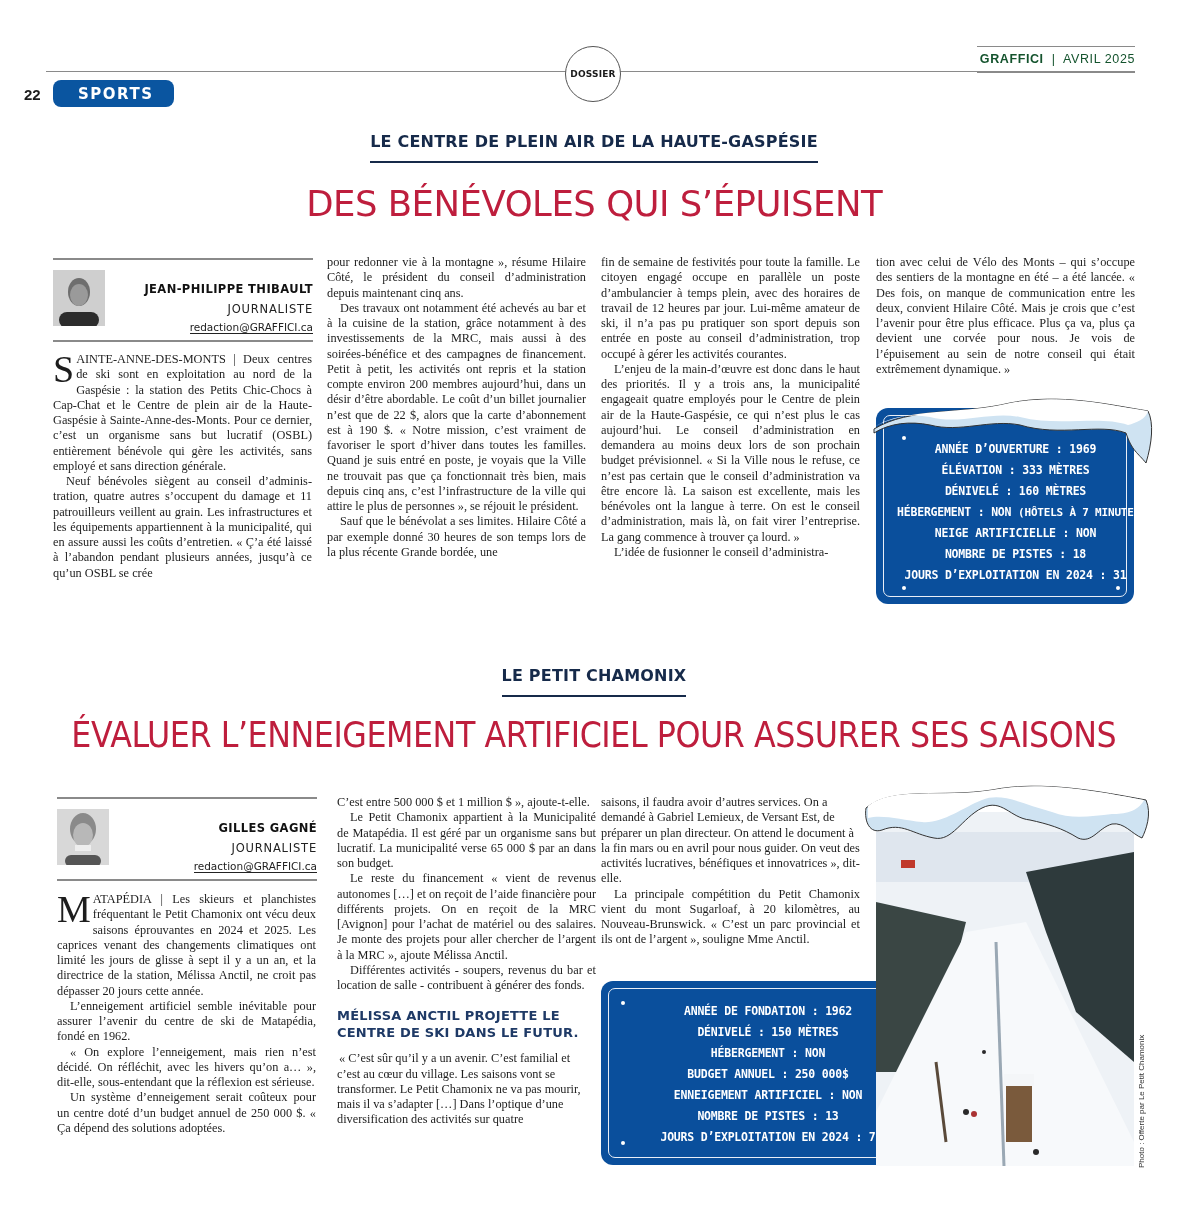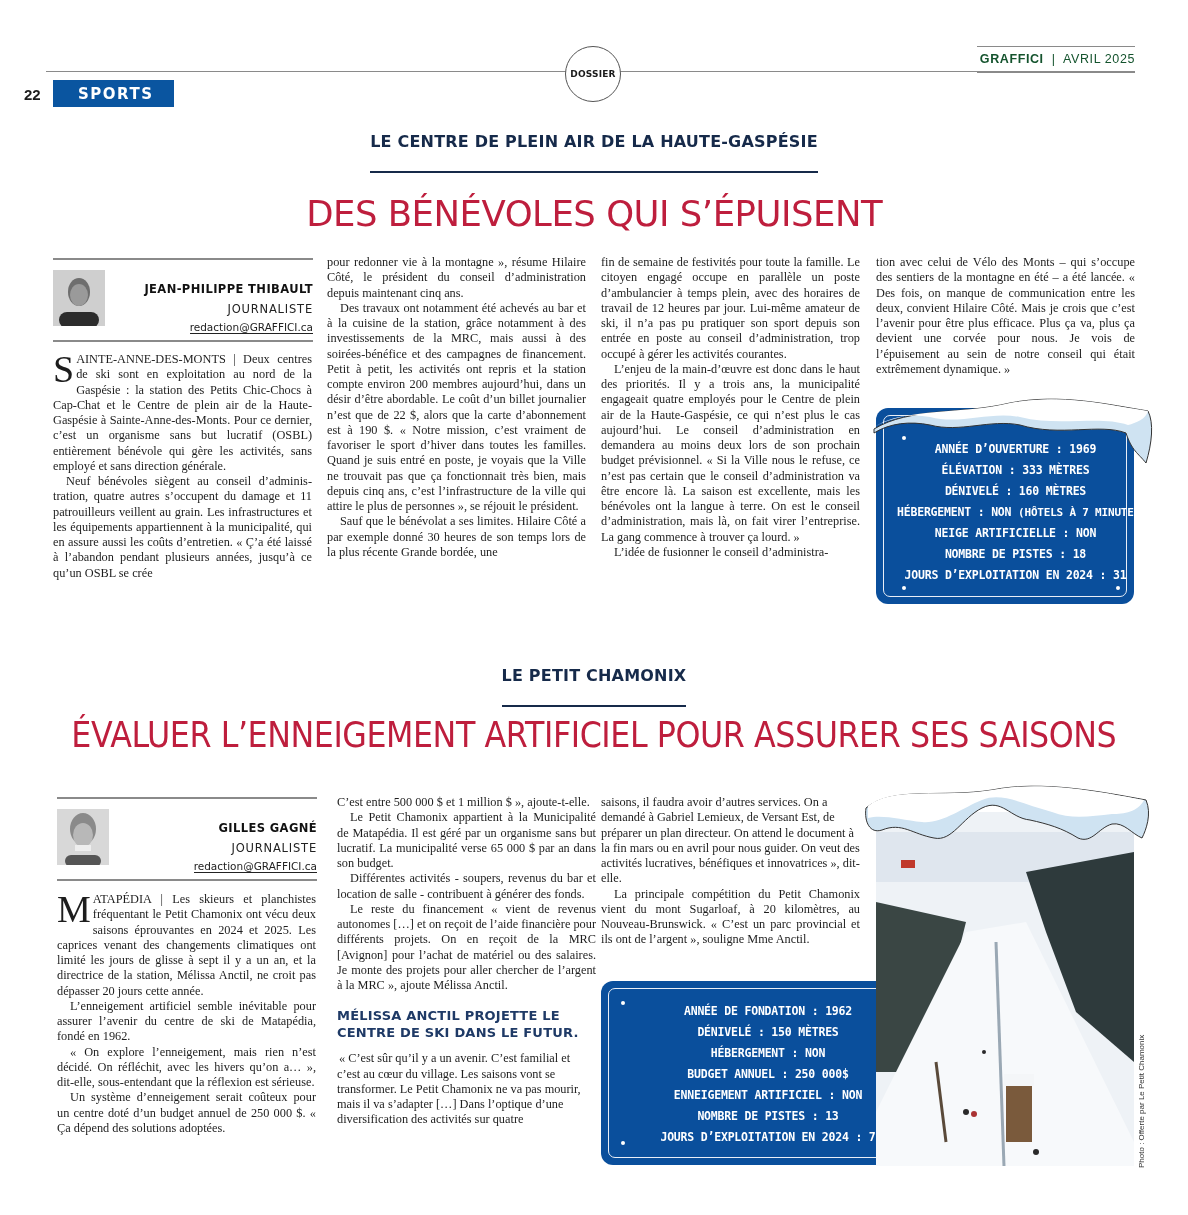--- a/index.html
+++ b/index.html
@@ -5,29 +5,29 @@
   * { box-sizing: border-box; margin: 0; padding: 0; }
   html, body { width: 1188px; height: 1215px; background: #ffffff; overflow: hidden; }
   body { position: relative; font-family: "Liberation Serif", "DejaVu Serif", serif; color: #1d1d1d; }
 
   
   .rule-top { position: absolute; left: 46px; right: 53px; top: 71px; height: 1px; background: #8a8a8a; }
   .rule-right-top { position: absolute; left: 977px; width: 158px; top: 46px; height: 1px; background: #8a8a8a; }
   .rule-right-bot { position: absolute; left: 977px; width: 158px; top: 71px; height: 2px; background: #8a8a8a; }
   .page-num { position: absolute; left: 24px; top: 86px; font: bold 15px "Liberation Sans", sans-serif; color: #1b1b1b; }
   .section-tab { position: absolute; left: 53px; top: 80px; width: 121px; height: 27px; background: #0a55a0; color: #fff;
-    font: bold 15px "DejaVu Sans", sans-serif; letter-spacing: 1.5px; padding: 5px 0 0 25px; }
+    font: bold 15px "DejaVu Sans", sans-serif; letter-spacing: 1.5px; padding: 5px 0 0 25px; border-radius: 8px; }
   .dossier { position: absolute; left: 565px; top: 46px; width: 56px; height: 56px; border: 1px solid #555; border-radius: 50%; background: #fff;
     display: flex; align-items: center; justify-content: center; font: bold 9px "DejaVu Sans", sans-serif; letter-spacing: 0.2px; color: #1a1a1a; }
   .masthead { position: absolute; right: 53px; top: 52px; font: 12.5px "Liberation Sans", sans-serif; color: #14532d; letter-spacing: 0.6px; }
   .masthead b { font-weight: bold; }
 
   
   .kicker { position: absolute; left: 0; right: 0; text-align: center; }
-  .kicker span { display: inline-block; font: bold 16px "DejaVu Sans", sans-serif; color: #162a4a; border-bottom: 2px solid #162a4a; padding-bottom: 20px; letter-spacing: 0.2px; }
+  .kicker span { display: inline-block; font: bold 16px "DejaVu Sans", sans-serif; color: #162a4a; border-bottom: 2px solid #162a4a; padding-bottom: 10px; letter-spacing: 0.2px; }
   .headline { position: absolute; left: 0; right: 0; text-align: center; font: 36px "DejaVu Sans", sans-serif; color: #be1e3d; letter-spacing: -0.5px; transform-origin: center; }
 
   
   .author-box { position: absolute; width: 260px; text-decoration: underline; }
   .author-box .rule { height: 2px; background: #8a8a8a; }
   .author-box .inner { position: relative; height: 80px; }
   .author-box .photo { position: absolute; left: 0; top: 10px; width: 52px; height: 56px; background: #bdbdbd; overflow: hidden; }
   .author-box .name { position: absolute; right: 0; top: 22px; font: bold 11.5px "DejaVu Sans", sans-serif; letter-spacing: 0.4px; color: #111; }
   .author-box .role { position: absolute; right: 0; top: 42px; font: 11.5px "DejaVu Sans", sans-serif; letter-spacing: 0.8px; color: #222; }
   .author-box .email { position: absolute; right: 0; top: 61px; font: 10.5px "DejaVu Sans", sans-serif; color: #222; border-bottom: 1px solid #222; line-height: 12px; }
@@ -65,21 +65,21 @@
 <div class="dossier">
     <span>DOSSIER</span>
   </div>
 <div class="masthead">
   <b>GRAFFICI</b>
   <span style="margin:0 4px;">|</span>
   <span>AVRIL 2025</span>
 </div>
 
 <div class="kicker" style="top:132px;"><span>LE CENTRE DE PLEIN AIR DE LA HAUTE-GASPÉSIE</span></div>
-<div class="headline" style="top: 193px; display: block;"><span style="display: inline-block; white-space: nowrap; transform: scaleX(0.9858);">DES BÉNÉVOLES QUI S’ÉPUISENT</span></div>
+<div class="headline" style="top: 183px; display: block;"><span style="display: inline-block; white-space: nowrap; transform: scaleX(0.9858);">DES BÉNÉVOLES QUI S’ÉPUISENT</span></div>
 
 <div class="author-box" style="left:53px; top:258px;">
   <div class="rule"></div>
   <div class="inner">
     <div class="photo">
       <svg width="52" height="56" viewBox="0 0 52 56">
         <rect width="52" height="56" fill="#cfcfcf"></rect>
         <ellipse cx="26" cy="22" rx="11" ry="14" fill="#6e6e6e"></ellipse>
         <ellipse cx="26" cy="25" rx="9" ry="11" fill="#9a9a9a"></ellipse>
         <rect x="6" y="42" width="40" height="16" rx="8" fill="#2c2c2c"></rect>
@@ -158,22 +158,22 @@
 <div class="col" style="left:57px; top:892px;">
   <p class="first"><span class="dropcap">M</span><span>ATAPÉDIA | Les skieurs et planchistes fréquentant le Petit Chamonix ont vécu deux saisons éprouvantes en 2024 et 2025. Les caprices venant des changements climatiques ont limité les jours de glisse à sept il y a un an, et la directrice de la station, Mélissa Anctil, ne croit pas dépasser 20 jours cette année.</span></p>
   <p>L’enneigement artificiel semble inévitable pour assurer l’avenir du centre de ski de Matapédia, fondé en 1962.</p>
   <p>« On explore l’enneigement, mais rien n’est décidé. On réfléchit, avec les hivers qu’on a… », dit-elle, sous-entendant que la réflexion est sérieuse.</p>
   <p>Un système d’enneigement serait coûteux pour un centre doté d’un budget annuel de 250 000 $. « Ça dépend des solutions adoptées.</p>
 </div>
 
 <div class="col" style="left:337px; top:795px;">
   <p class="noindent">C’est entre 500 000 $ et 1 million $ », ajoute-t-elle.</p>
   <p>Le Petit Chamonix appartient à la Municipa­lité de Matapédia. Il est géré par un organisme sans but lucratif. La municipalité verse 65 000 $ par an dans son budget.</p>
+  <p>Le reste du financement « vient de revenus autonomes […] et on reçoit de l’aide financière pour différents projets. On en reçoit de la MRC [Avignon] pour l’achat de matériel ou des salaires. Je monte des projets pour aller chercher de l’argent à la MRC », ajoute Mélissa Anctil.</p>
   <p>Différentes activités - soupers, revenus du bar et location de salle - contribuent à générer des fonds.</p>
-  <p>Le reste du financement « vient de revenus autonomes […] et on reçoit de l’aide financière pour différents projets. On en reçoit de la MRC [Avignon] pour l’achat de matériel ou des salaires. Je monte des projets pour aller chercher de l’argent à la MRC », ajoute Mélissa Anctil.</p>
   <div class="subhead">MÉLISSA ANCTIL PROJETTE LE CENTRE DE SKI DANS LE FUTUR.</div>
   <p class="quote">« C’est sûr qu’il y a un avenir. C’est familial et c’est au cœur du village. Les saisons vont se transformer. Le Petit Chamonix ne va pas mourir, mais il va s’adapter […] Dans l’optique d’une diversification des activités sur quatre</p>
 </div>
 
 <div class="col" style="left:601px; top:795px;">
   <p class="noindent" style="text-align:left;">saisons, il faudra avoir d’autres services. On a demandé à Gabriel Lemieux, de Versant Est, de préparer un plan directeur. On attend le document à la fin mars ou en avril pour nous guider. On veut des activités lucratives, béné­fiques et innovatrices », dit-elle.</p>
   <p>La principale compétition du Petit Chamonix vient du mont Sugarloaf, à 20 kilomètres, au Nouveau-Brunswick. « C’est un parc provincial et ils ont de l’argent », souligne Mme Anctil.</p>
 </div>
 
 <div class="panel" style="left:601px; top:981px; width:313px; height:184px;">

